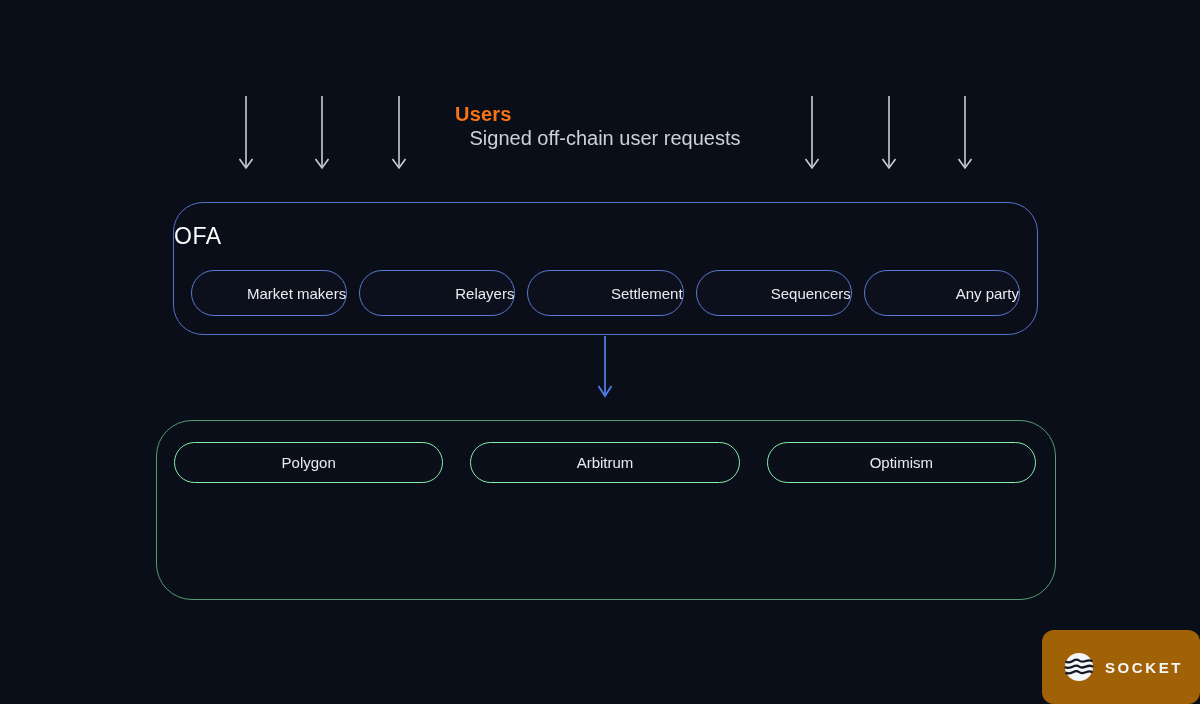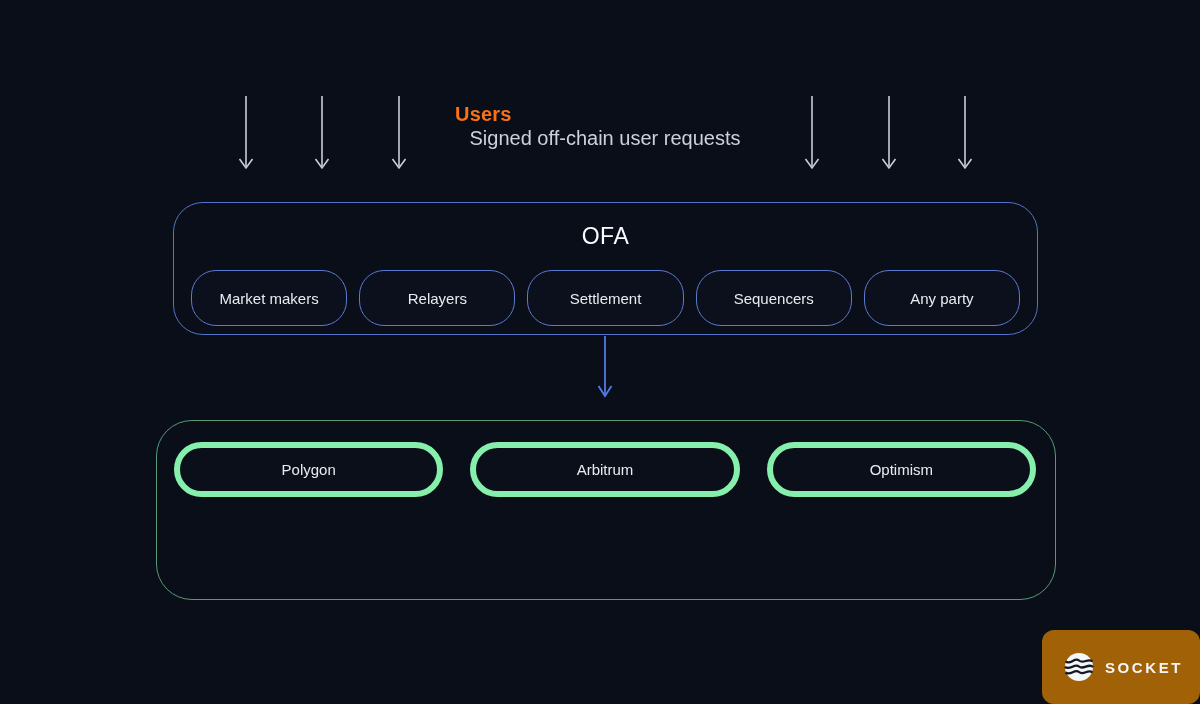--- a/index.html
+++ b/index.html
@@ -23,47 +23,47 @@
   }
   .down-arrow { position: absolute; width: 16px; height: 78px; }
 
   
   .ofa-box {
     position: absolute; left: 173px; top: 202px; width: 865px; height: 133px;
     border: 1px solid #5473c8; border-radius: 30px;
   }
   .ofa-title {
     position: absolute; left: 0; top: 20px; width: 100%;
-    text-align: center; font-size: 23px; font-weight: 500; color: #fbfcfd;
+    text-align: left; font-size: 23px; font-weight: 500; color: #fbfcfd;
     letter-spacing: 0.5px;
   }
   .ofa-pills {
     position: absolute; left: 17px; right: 17px; bottom: 14px; height: 50px;
     display: flex; gap: 12px;
   }
   .pill-blue {
-    flex: 1; height: 56px; border: 1px solid #5b7ad2; border-radius: 25px;
-    display: flex; align-items: center; justify-content: center;
+    flex: 1; height: 46px; border: 1px solid #5b7ad2; border-radius: 25px;
+    display: flex; align-items: center; justify-content: flex-end;
     font-size: 15px; color: #e9ebef; background: rgba(18, 24, 42, 0.25);
   }
 
   
   .flow-arrow { position: absolute; left: 597px; top: 336px; width: 16px; height: 64px; }
 
   
   .settlement-box {
     position: absolute; left: 156px; top: 420px; width: 900px; height: 180px;
     border: 1px solid #579a74; border-radius: 36px;
   }
   .chain-row {
     position: absolute; left: 17px; right: 19px; top: 21px; height: 55px;
     display: flex; gap: 27px;
   }
   .pill-green {
-    flex: 1; height: 55px; border: 6px solid #86efac; border-radius: 28px;
+    flex: 1; height: 41px; border: 1px solid #86efac; border-radius: 28px;
     display: flex; align-items: center; justify-content: center;
     font-size: 15px; color: #e9ebef; background: rgba(13, 18, 30, 0.25);
   }
   .modular-pill {
     position: absolute; left: 17px; right: 19px; top: 93px; height: 70px;
     border: 1px solid #579a74; border-radius: 35px;
     display: flex; align-items: center; justify-content: center;
     font-size: 19px; font-weight: 400; color: #f5f6f8;
   }
 

